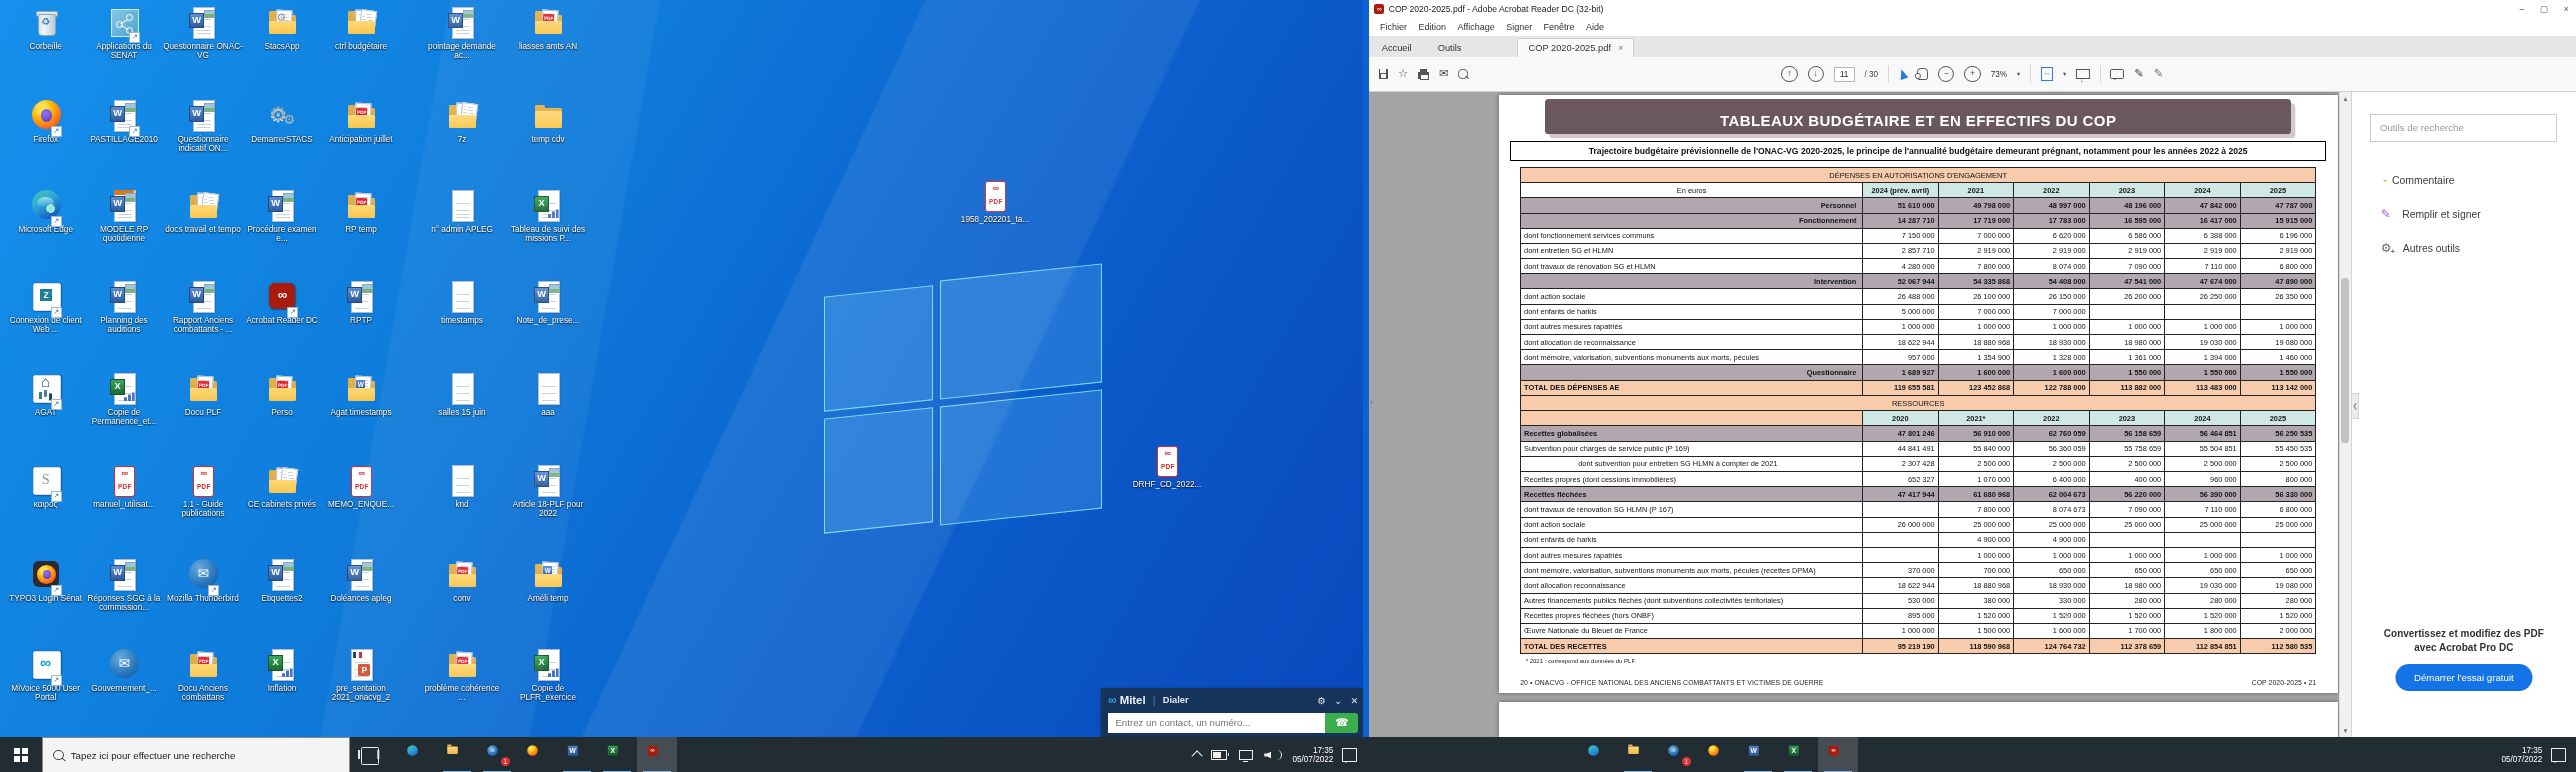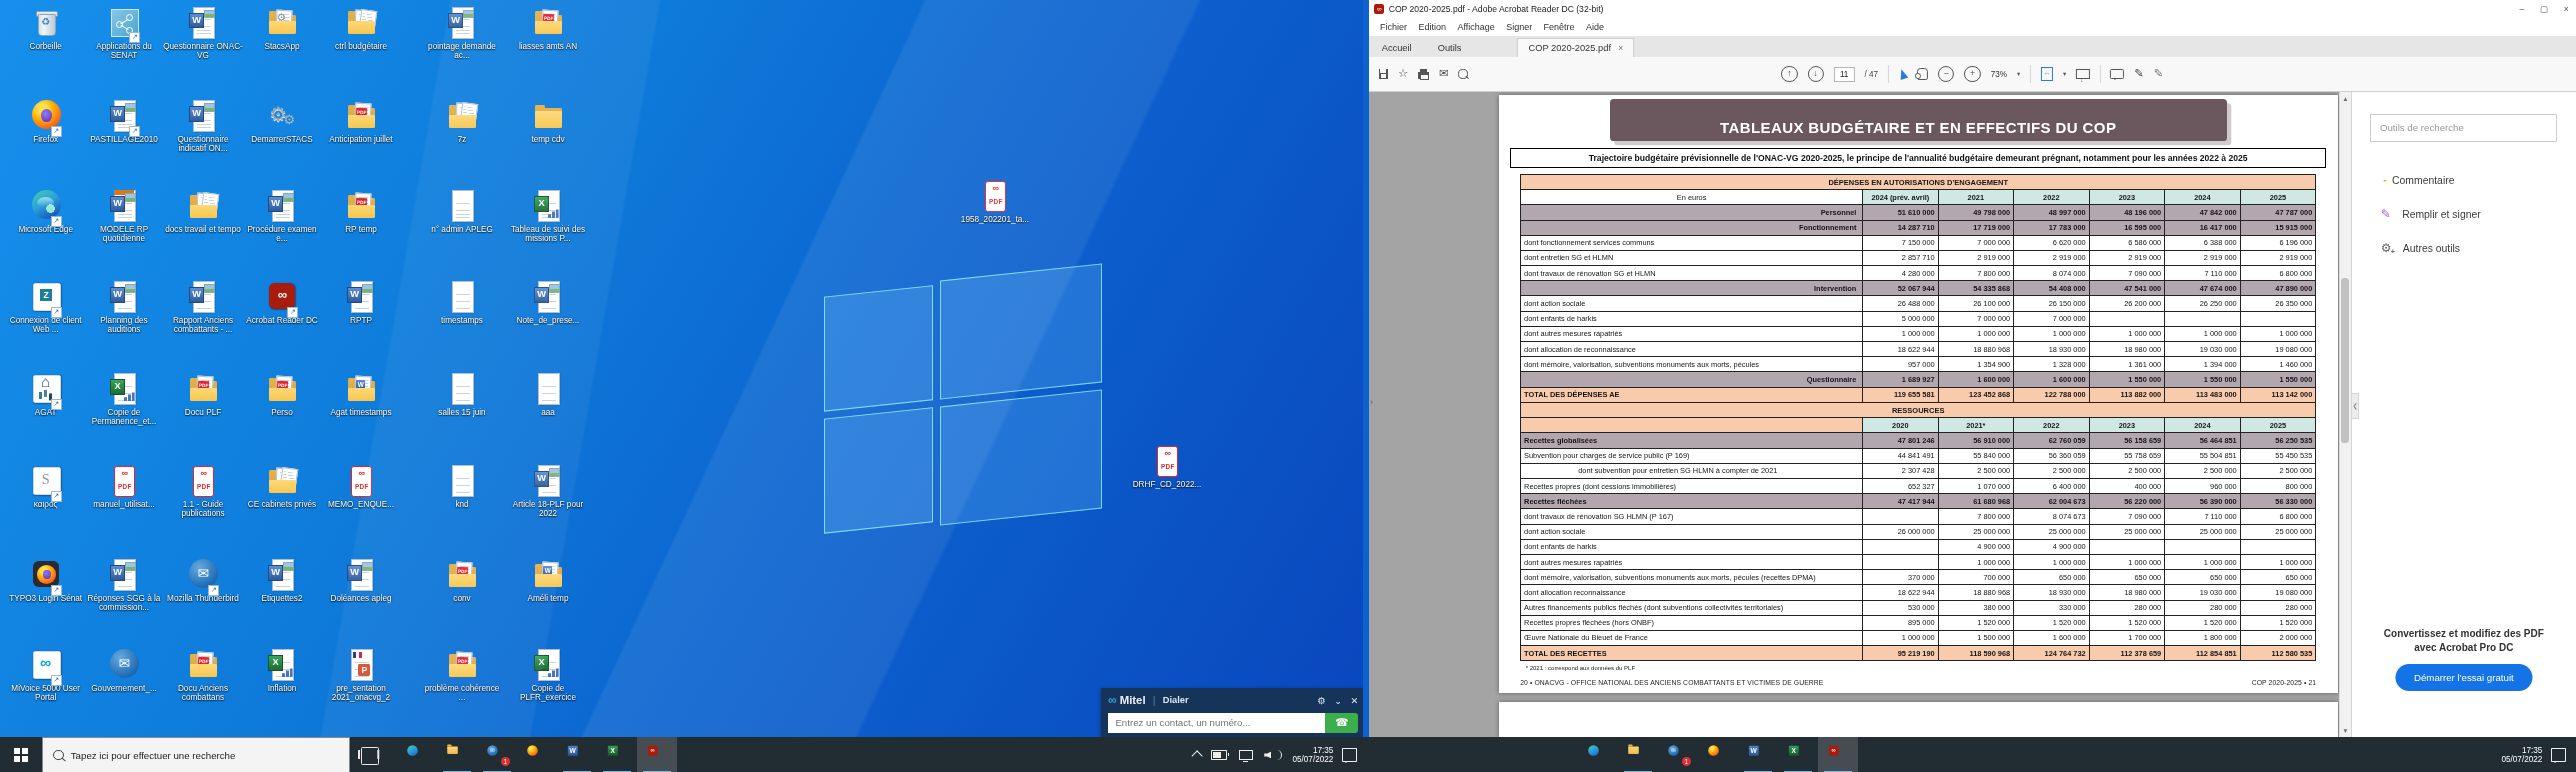--- a/index.html
+++ b/index.html
@@ -227,31 +227,31 @@
   .ic-comment:before{content:"";position:absolute;left:2.1px;top:2.9px;width:8.6px;height:1.4px;background:#fff;box-shadow:0 2.9px 0 #fff;}
   .ic-comment:after{content:"";position:absolute;left:2.1px;bottom:-3.6px;border:2.1px solid transparent;border-top-color:#e6b40a;}
   .ic-pen{color:#9a5fd0;font-size:12px;transform:scaleX(-1);}
   .ic-tools{color:#6a6a6a;font-size:12px;position:relative;}
   .ic-tools:after{content:"+";position:absolute;right:-3.6px;bottom:-1.4px;font-size:7.2px;font-weight:bold;color:#6a6a6a;}
   .promo{position:absolute;left:0;right:0;top:535px;text-align:center;color:#323232;font-size:10px;font-weight:bold;line-height:13.6px;}
   .trialbtn{position:absolute;left:50%;transform:translateX(-50%);top:572px;background:#1473e6;color:#fff;
     border-radius:15px;font-size:9.7px;padding:7.9px 18.6px;white-space:nowrap;}
 
   
-  .banner{margin:4.3px auto 0;width:617px;background:#6b575e;color:#fff;text-align:center;
-    font-size:15px;font-weight:bold;letter-spacing:0.4px;padding:20px 0 5px;border-radius:3.6px;
+  .banner{margin:4.3px auto 0;width:746px;background:#6b575e;color:#fff;text-align:center;
+    font-size:15px;font-weight:bold;letter-spacing:0.4px;padding:13px 0 5px;border-radius:3.6px;
     box-shadow:4.3px 4.3px 0 rgba(150,138,144,.45);}
   .subtitle{margin:7.2px 11.4px 0;border:1.4px solid #000;text-align:center;font-size:8.6px;font-weight:bold;
     padding:3.6px 5.7px;color:#111;}
   .tablewrap{margin:6.4px 21.5px 0;}
   table.btab{width:100%;border-collapse:collapse;table-layout:fixed;font-size:7.4px;color:#141414;}
   table.btab.second{margin-top:-0.7px;}
   .btab td{border:0.7px solid #222;padding:1.1px 2.9px;height:12px;vertical-align:middle;background:#fff;overflow:hidden;}
   .btab td.num{text-align:right;}
-  .btab .hdr td{background:#f8cbad;font-weight:bold;text-align:center;font-size:7.5px;}
+  .btab .hdr td{background:#f8cbad;font-weight:normal;text-align:center;font-size:7.5px;}
   .btab .yrrow td{background:#cfe8e4;font-weight:bold;text-align:center;}
   .btab .yrrow td.unit{background:#fff;font-weight:normal;text-align:center;}
   .btab .yrrow td.unit.peach{background:#f8cbad;}
   .btab tr.cat td{background:#b3a7af;font-weight:bold;}
   .btab tr.cat td.lab{text-align:right;padding-right:5.7px;}
   .btab tr.catl td{background:#b3a7af;}
   .btab tr.catl td.lab{font-weight:bold;text-align:left;}
   .btab tr.catl td.num{font-weight:bold;}
   .btab tr.sub td.lab{text-align:left;}
   .btab tr.sub2 td.lab{text-align:left;padding-left:57px;}
@@ -794,21 +794,21 @@
         <span class="tsave"></span>
         <span class="ticon">☆</span>
         <span class="tprint"></span>
         <span class="ticon">✉</span>
         <span class="tmag"></span>
       </div>
       <div class="tbgrp center">
         <span class="circ">↑</span>
         <span class="circ">↓</span>
         <span class="pageinput">11</span>
-        <span class="ptotal">/ 47</span>
+        <span class="ptotal">/ 30</span>
         <span class="vsep"></span>
         <span class="cursor-arrow"></span>
         <span class="hand"></span>
         <span class="circ">−</span>
         <span class="circ">+</span>
         <span class="zoomtxt">73%</span>
         <span class="caret">▾</span>
         <span class="vsep"></span>
         <span class="fitw">↔</span>
         <span class="caret">▾</span>

